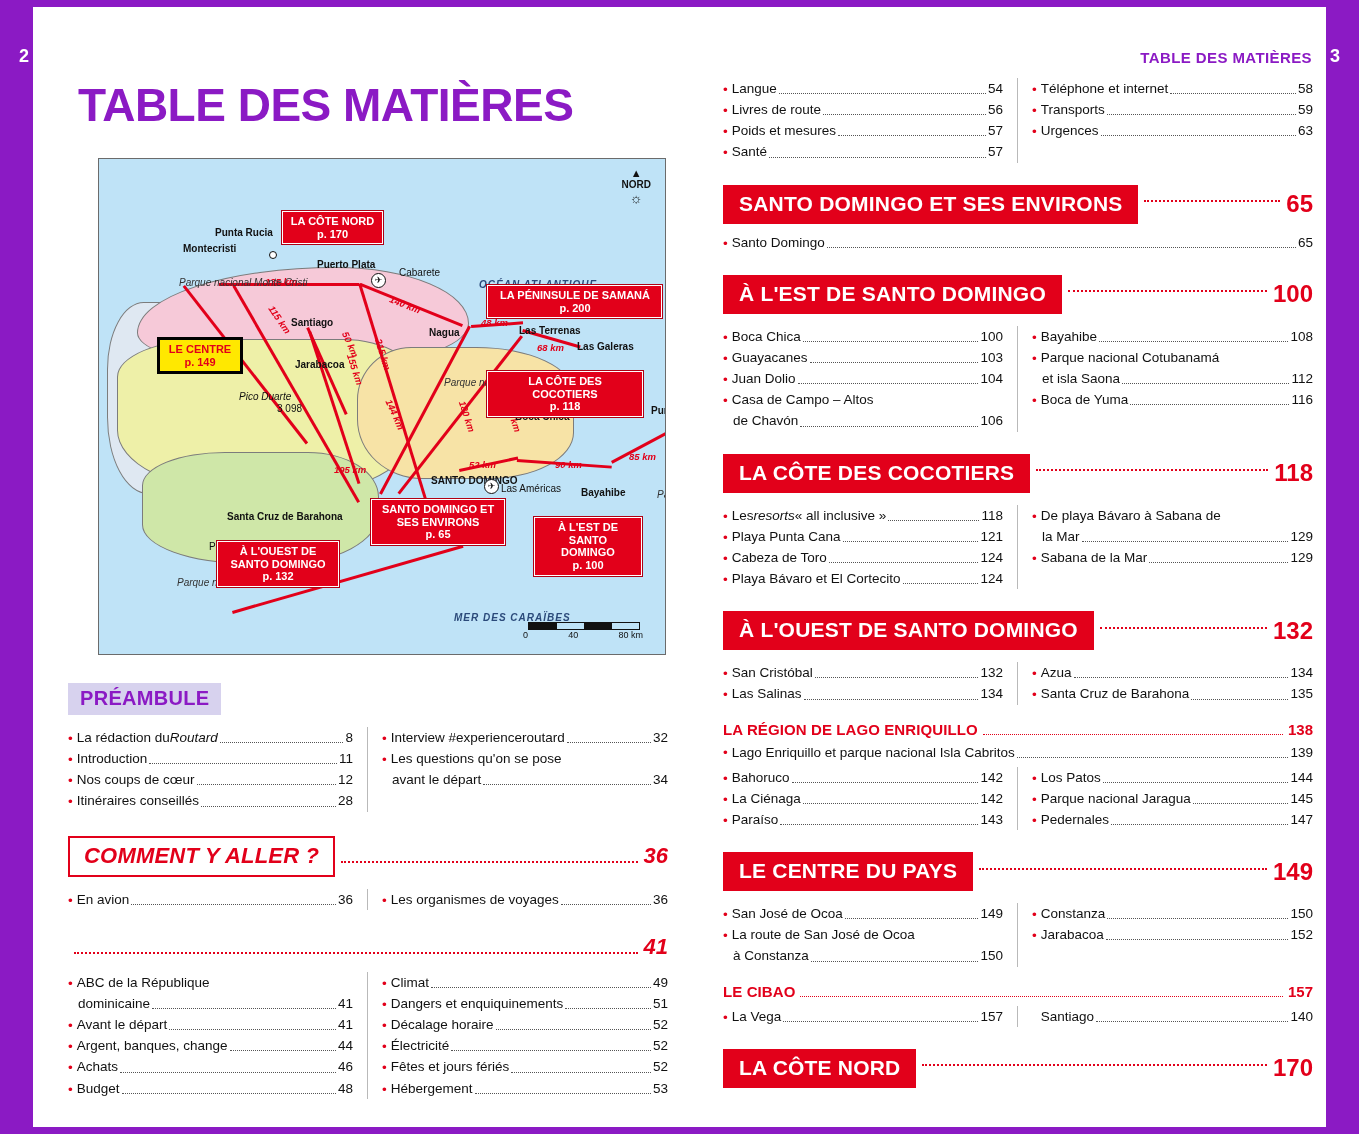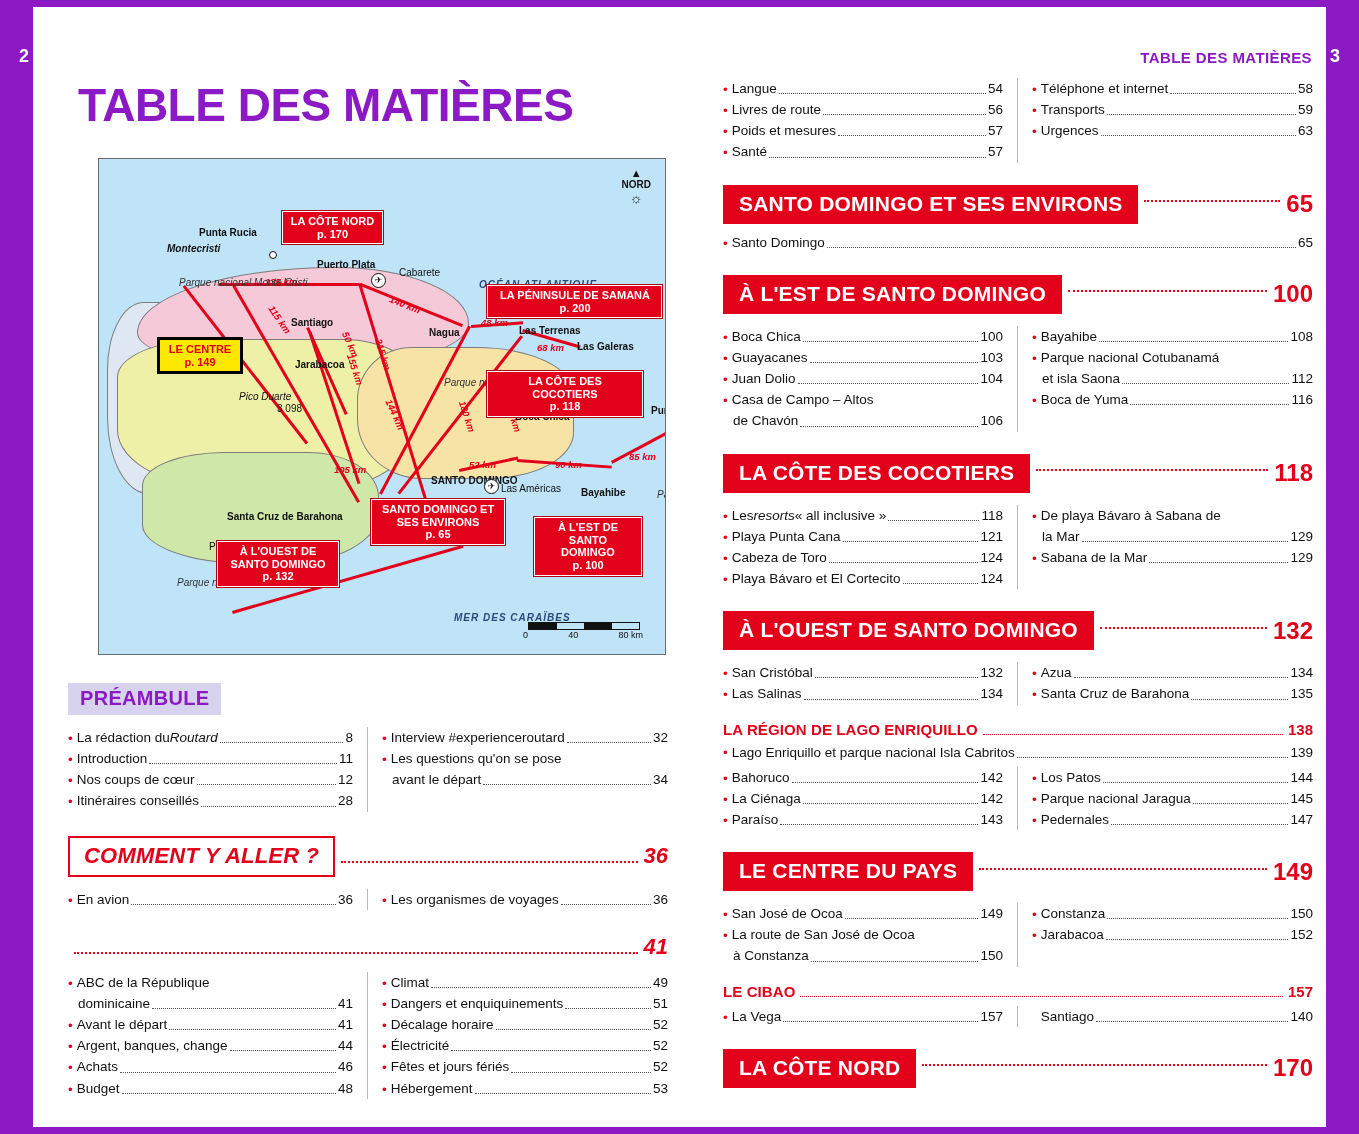--- a/index.html
+++ b/index.html
@@ -187,22 +187,22 @@
         <div class="km" style="left:268px;top:190px;transform:rotate(73deg);">215 km</div>
         <div class="km" style="left:240px;top:205px;transform:rotate(72deg);">155 km</div>
         <div class="km" style="left:280px;top:250px;transform:rotate(66deg);">144 km</div>
         <div class="km" style="left:352px;top:252px;transform:rotate(72deg);">180 km</div>
         <div class="km" style="left:398px;top:252px;transform:rotate(72deg);">225 km</div>
         <div class="km" style="left:235px;top:305px;">195 km</div>
         <div class="km" style="left:370px;top:300px;">52 km</div>
         <div class="km" style="left:456px;top:300px;">90 km</div>
         <div class="km" style="left:530px;top:292px;">85 km</div>
 
-        <div class="city" style="left:100px;top:68px;">Punta Rucia</div>
-        <div class="city" style="left:68px;top:84px;font-style:italic;">Montecristi</div>
+        <div class="city" style="left:116px;top:68px;">Punta Rucia</div>
+        <div class="city" style="left:84px;top:84px;">Montecristi</div>
         <div class="dot hollow" style="left:170px;top:92px;"></div>
         <div class="city" style="left:218px;top:100px;">Puerto Plata</div>
         <div class="plane" style="left:272px;top:114px;">✈</div>
         <div class="city small" style="left:300px;top:108px;">Cabarete</div>
         <div class="city" style="left:192px;top:158px;">Santiago</div>
         <div class="city" style="left:330px;top:168px;">Nagua</div>
         <div class="city" style="left:420px;top:166px;">Las Terrenas</div>
         <div class="city" style="left:478px;top:182px;text-align:center;">Las Galeras</div>
         <div class="city" style="left:196px;top:200px;">Jarabacoa</div>
         <div class="city" style="left:416px;top:252px;">Boca Chica</div>

